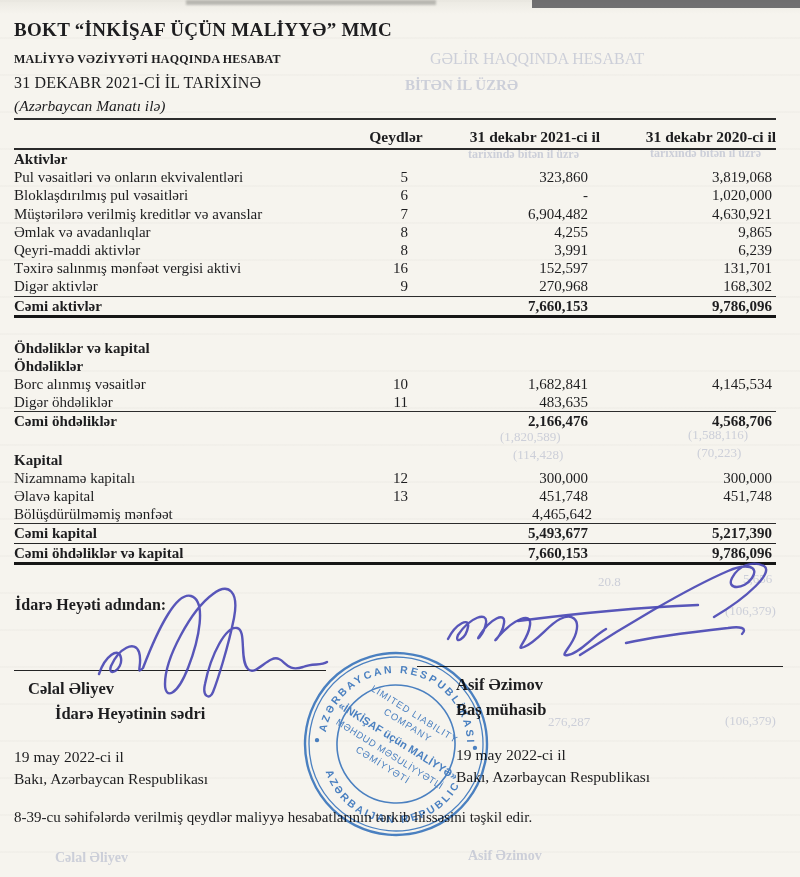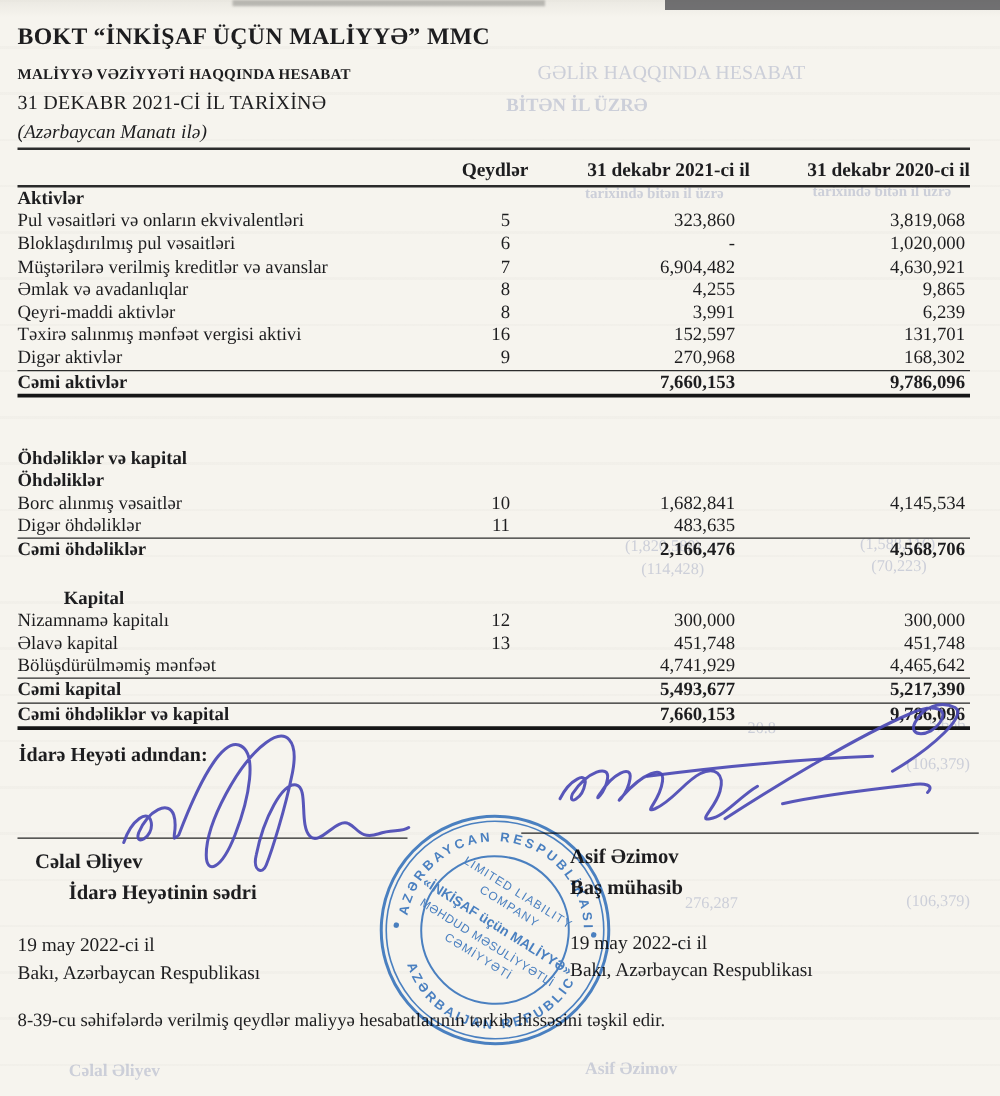--- a/index.html
+++ b/index.html
@@ -148,21 +148,21 @@
           <div class="c-note">9</div>
           <div class="c-y2021">270,968</div>
           <div class="c-y2020">168,302</div>
         </div>
         <div class="trow bold b-thick">
           <div class="c-label">Cəmi aktivlər</div>
           <div class="c-note"></div>
           <div class="c-y2021">7,660,153</div>
           <div class="c-y2020">9,786,096</div>
         </div>
-        <div class="trow bold" style="margin-top: 40px; align-items: flex-end;">
+        <div class="trow bold" style="margin-top: 21px; align-items: flex-end;">
           <div class="c-label">Öhdəliklər və kapital</div>
           <div class="c-note"></div>
           <div class="c-y2021"></div>
           <div class="c-y2020"></div>
         </div>
         <div class="trow bold">
           <div class="c-label">Öhdəliklər</div>
           <div class="c-note"></div>
           <div class="c-y2021"></div>
           <div class="c-y2020"></div>
@@ -177,42 +177,41 @@
           <div class="c-label">Digər öhdəliklər</div>
           <div class="c-note">11</div>
           <div class="c-y2021">483,635</div>
         </div>
         <div class="trow bold">
           <div class="c-label">Cəmi öhdəliklər</div>
           <div class="c-note"></div>
           <div class="c-y2021">2,166,476</div>
           <div class="c-y2020">4,568,706</div>
         </div>
-        <div class="trow bold" style="margin-top: 20px; margin-left: 37px;">
+        <div class="trow bold" style="margin-top: 20px;">
           <div class="c-label">Kapital</div>
           <div class="c-note"></div>
           <div class="c-y2021"></div>
           <div class="c-y2020"></div>
         </div>
         <div class="trow">
           <div class="c-label">Nizamnamə kapitalı</div>
           <div class="c-note">12</div>
           <div class="c-y2021">300,000</div>
           <div class="c-y2020">300,000</div>
         </div>
         <div class="trow">
           <div class="c-label">Əlavə kapital</div>
           <div class="c-note">13</div>
           <div class="c-y2021">451,748</div>
           <div class="c-y2020">451,748</div>
         </div>
         <div class="trow b-thin">
           <div class="c-label">Bölüşdürülməmiş mənfəət</div>
           <div class="c-note"></div>
-          <div class="c-y2021">4,741,929</div>
           <div class="c-y2020">4,465,642</div>
         </div>
         <div class="trow bold b-medium">
           <div class="c-label">Cəmi kapital</div>
           <div class="c-note"></div>
           <div class="c-y2021">5,493,677</div>
           <div class="c-y2020">5,217,390</div>
         </div>
         <div class="trow bold b-thick">
           <div class="c-label">Cəmi öhdəliklər və kapital</div>

